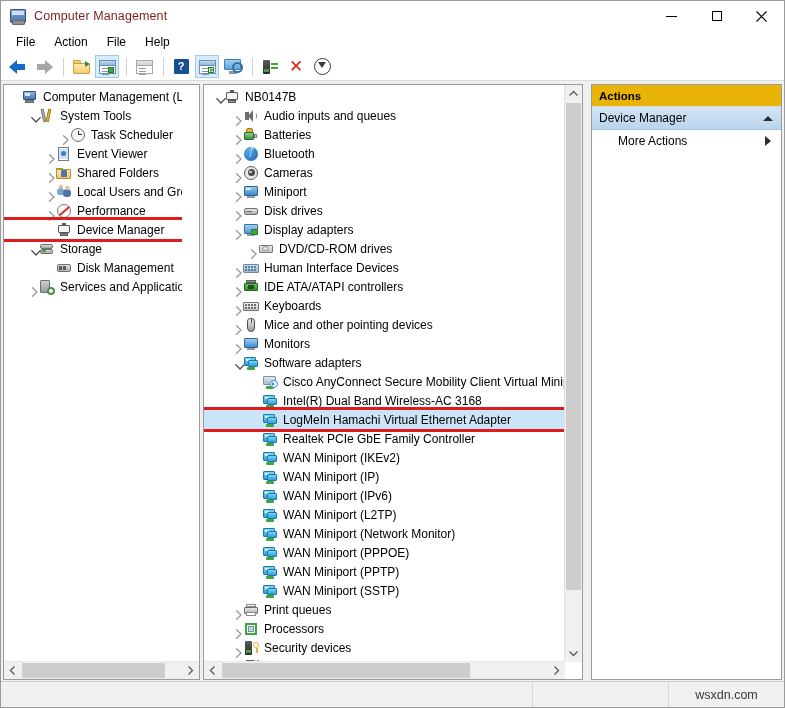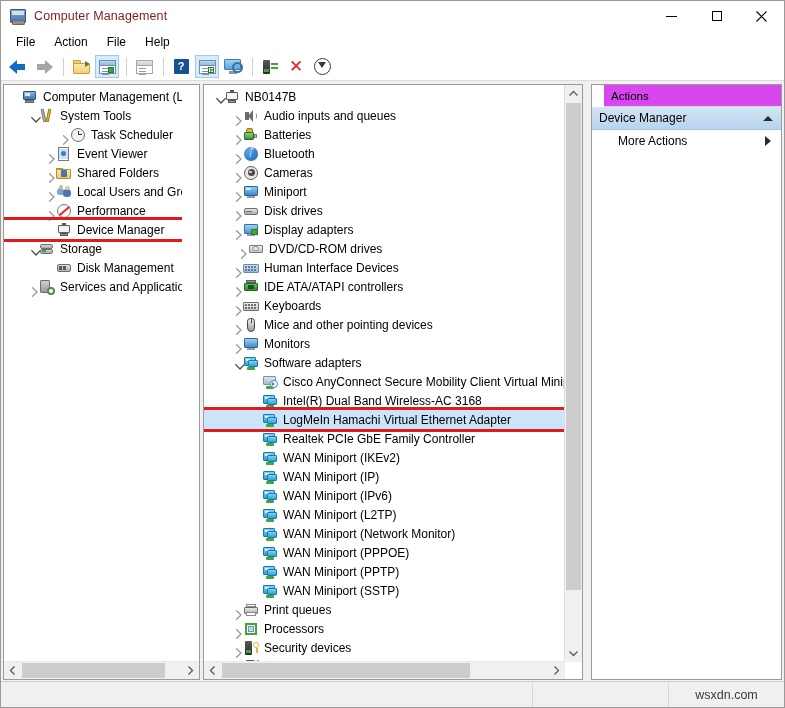--- a/index.html
+++ b/index.html
@@ -427,24 +427,24 @@
     position: absolute; top: 1px; height: 15px; background: #cdcdcd;
   }
 
   .tree-scroll-area {
     position: absolute; left: 0; top: 0; right: 17px; bottom: 17px;
     overflow: hidden;
   }
 
   
   #right-panel .act-header {
-    height: 21px; background: #d946ef;
+    height: 21px; background: #eab308;
     border-bottom: 1px solid #d6d6d6;
     display: flex; align-items: center; padding-left: 7px;
-    font-size: 11.5px; font-weight: normal; color: #000; margin-left: 12px;
+    font-size: 11.5px; font-weight: bold; color: #000;
   }
   .act-group-header {
     height: 22px;
     background: linear-gradient(#d3e4f5,#b9d4ee);
     border-bottom: 1px solid #a8c4de;
     display: flex; align-items: center;
     padding: 0 8px 0 7px;
     font-size: 12px; color: #000;
     justify-content: space-between;
   }
@@ -912,21 +912,21 @@
               </span>
               <span class="ticon">
                 <span class="ic ic-display">
                   <i class="m"></i>
                   <i class="b"></i>
                   <i class="card"></i>
                 </span>
               </span>
               <span class="tlabel">Display adapters</span>
             </div>
-            <div class="tree-row" style="padding-left:28px">
+            <div class="tree-row" style="padding-left:38px">
               <span class="expander">
                 <span class="chev">
                   <svg width="8" height="10" viewBox="0 0 8 10">
                     <path d="M1.6 0.8 L6 5 L1.6 9.2" stroke="#9a9a9a" stroke-width="1.35" fill="none" stroke-linecap="round"></path>
                   </svg>
                 </span>
               </span>
               <span class="ticon">
                 <span class="ic ic-dvd">
                   <i class="d"></i>

